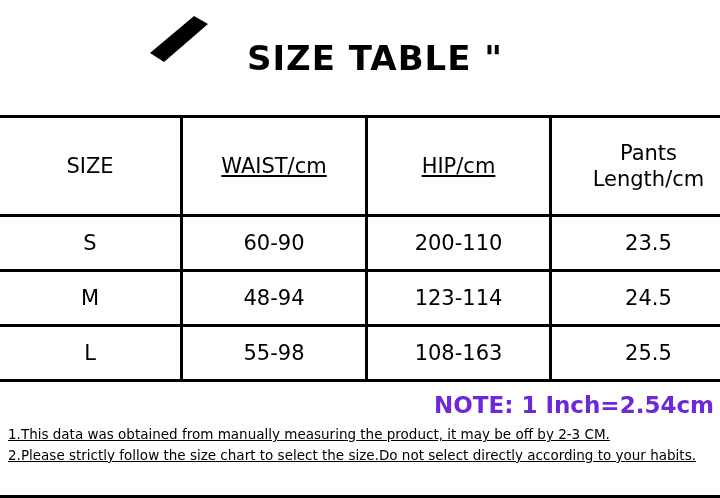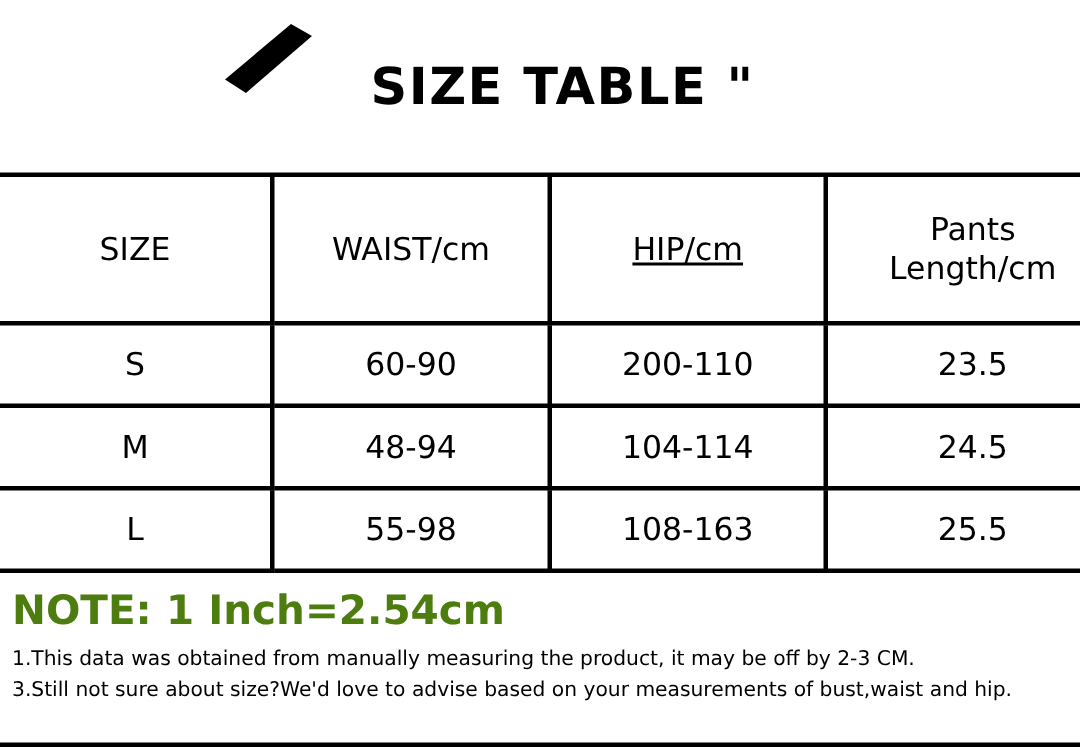--- a/index.html
+++ b/index.html
@@ -70,40 +70,42 @@
     font-size: 21px;
     height: 88px;
     vertical-align: middle;
     line-height: 1.25;
   }
   table.size-table tr.row td {
     height: 44px;
     vertical-align: middle;
   }
   .col-size   { width: 176px; border-radius: 11px; }
-  .col-waist  { width: 178px; }
+  .col-waist  { width: 178px; text-decoration: underline; }
   .col-hip    { width: 177px; text-decoration: underline; }
   .col-len    { width: 189px; }
 
   
   .notes {
     padding: 8px 6px 0 6px;
   }
   .note-title {
-    font-size: 27px;
+    font-size: 23px;
     font-weight: bold;
-    color: #4d7c0f;
+    color: #6d28d9;
     margin: 2px 0 6px 2px;
+    text-align: right;
   }
   .note-line {
     font-size: 13.5px;
     color: #000;
     line-height: 1.55;
     margin-left: 2px;
     white-space: nowrap;
+    text-decoration: underline;
   }
 </style>
 </head>
 <body>
 
 <div id="page">
 
   <div class="header">
     <span class="brand-mark">
       <svg width="58" height="46" viewBox="0 0 58 46" xmlns="http://www.w3.org/2000/svg">
@@ -126,31 +128,31 @@
     </tr>
     <tr class="row">
       <td>S</td>
       <td>60-90</td>
       <td>200-110</td>
       <td>23.5</td>
     </tr>
     <tr class="row">
       <td>M</td>
       <td>48-94</td>
-      <td>104-114</td>
+      <td>123-114</td>
       <td>24.5</td>
     </tr>
     <tr class="row">
       <td>L</td>
       <td>55-98</td>
       <td>108-163</td>
       <td>25.5</td>
     </tr>
   </tbody>
     </table>
 
   <div class="notes">
     <div class="note-title">NOTE: 1 Inch=2.54cm</div>
     <div class="note-line">1.This data was obtained from manually measuring the product, it may be off by 2-3 CM.</div>
-    <div class="note-line">3.Still not sure about size?We'd love to advise based on your measurements of bust,waist and hip.</div>
+    <div class="note-line">2.Please strictly follow the size chart to select the size.Do not select directly according to your habits.</div>
   </div>
 
 </div>
 
 </body></html>

